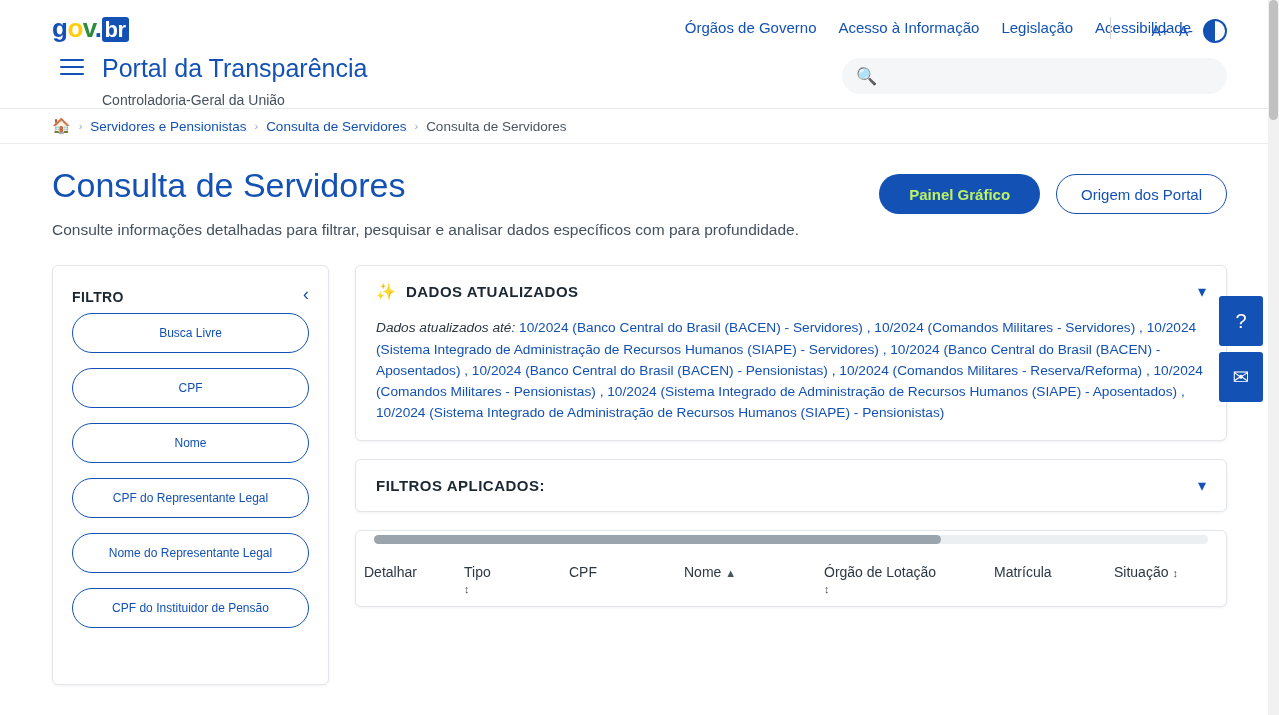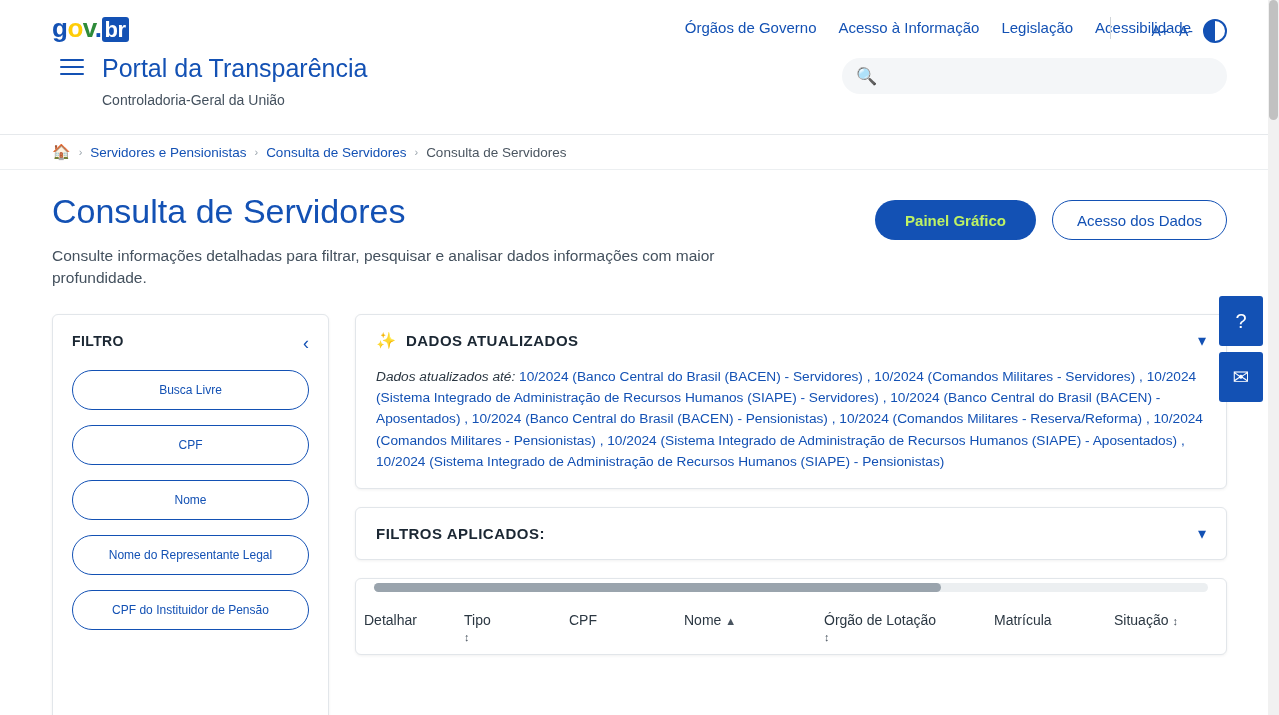--- a/index.html
+++ b/index.html
@@ -13,21 +13,21 @@
   }
   .page {
     position: relative;
     width: 1279px;
     height: 715px;
     overflow: hidden;
   }
 
   
   .topbar {
-    height: 135px;
+    height: 109px;
     background: #ffffff;
     border-bottom: 1px solid #e6e9ec;
     position: relative;
   }
   .logo {
     position: absolute;
     left: 52px; top: 13px;
     font-size: 26px;
     font-weight: bold;
     letter-spacing: -0.5px;
@@ -205,23 +205,23 @@
     background: #fff;
     border: 1px solid #e2e6ea;
     border-radius: 6px;
     box-shadow: 0 1px 3px rgba(0,0,0,0.06);
     padding: 18px 19px 10px 19px;
     height: 420px;
     overflow: hidden;
   }
   .filter-head {
     display: flex;
-    align-items: flex-start;
+    align-items: flex-end;
     justify-content: space-between;
-    margin-bottom: 16px;
+    margin-bottom: 8px;
   }
   .filter-head .lbl {
     font-size: 14px;
     font-weight: bold;
     color: #1b2733;
     letter-spacing: 0.4px;
   }
   .filter-head .chev { color: #1351b4; font-size: 18px; cursor: pointer; }
   .fbtn {
     display: block;
@@ -403,37 +403,38 @@
     <span class="sep">›</span>
     <a href="#">Servidores e Pensionistas</a>
     <span class="sep">›</span>
     <a href="#">Consulta de Servidores</a>
     <span class="sep">›</span>
     <span class="current">Consulta de Servidores</span>
   </div>
 
   <div class="pagehead">
     <h1 class="title">Consulta de Servidores</h1>
-    <p class="lead">Consulte informações detalhadas para filtrar, pesquisar e analisar dados informações com maior profundidade.</p>
+    <p class="lead">Consulte informações detalhadas para filtrar, pesquisar e analisar dados específicos com para profundidade.</p>
     <div class="head-actions">
       <button class="btn-primary">Painel Gráfico</button>
-      <button class="btn-outline">Acesso dos Dados</button>
+      <button class="btn-outline">Origem dos Portal</button>
     </div>
   </div>
 
   <div class="content">
 
     <div class="filter-card">
       <div class="filter-head">
         <span class="lbl">FILTRO</span>
         <span class="chev">‹</span>
       </div>
       <div class="fbtn">Busca Livre</div>
       <div class="fbtn">CPF</div>
       <div class="fbtn">Nome</div>
+      <div class="fbtn">CPF do Representante Legal</div>
       <div class="fbtn">Nome do Representante Legal</div>
       <div class="fbtn">CPF do Instituidor de Pensão</div>
     </div>
 
     <div class="right-col">
 
       <div class="panel">
         <div class="panel-head">
           <span class="magic-ico">✨</span>
           <span class="ptitle">DADOS ATUALIZADOS</span>

